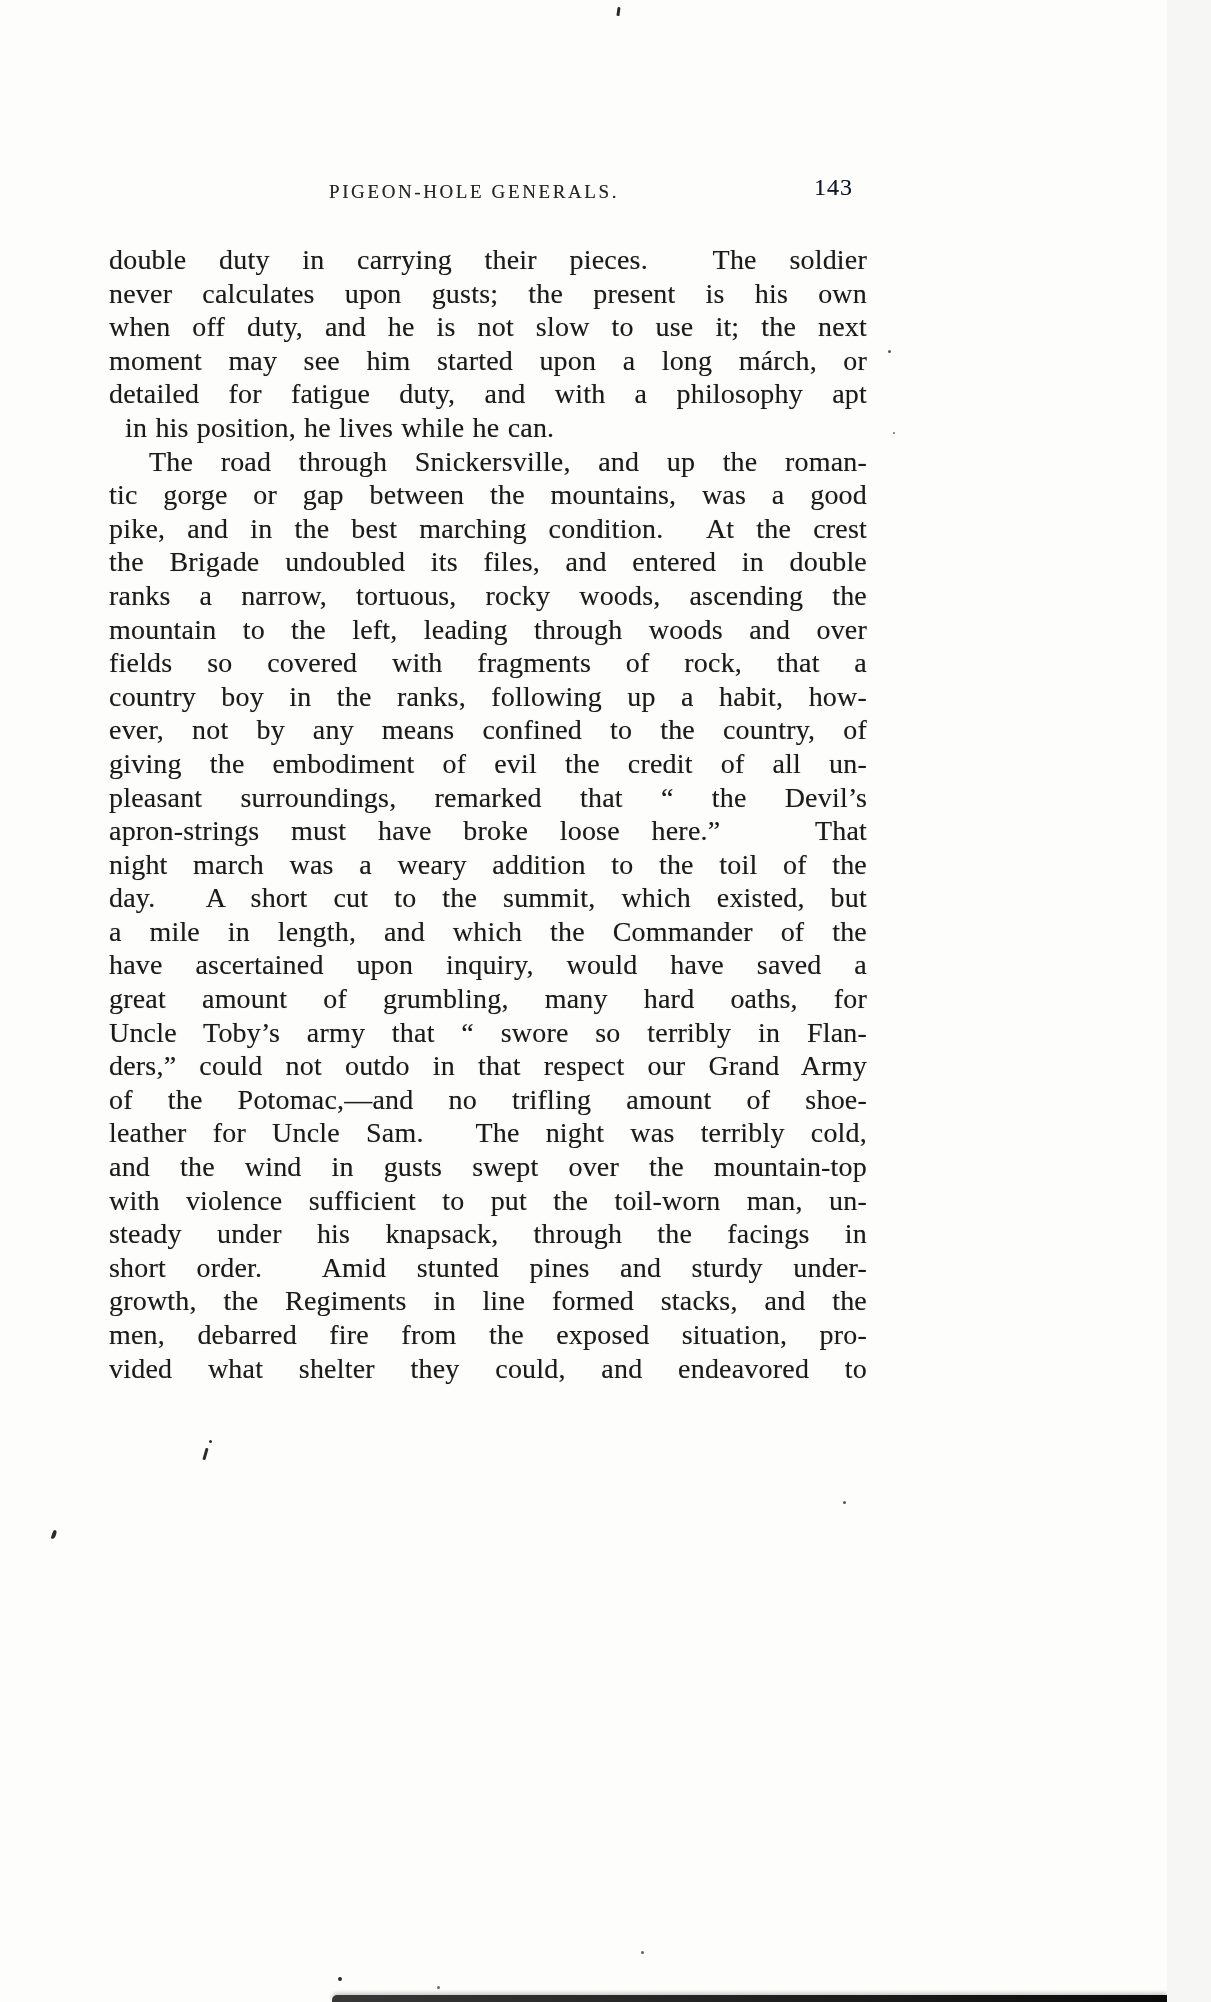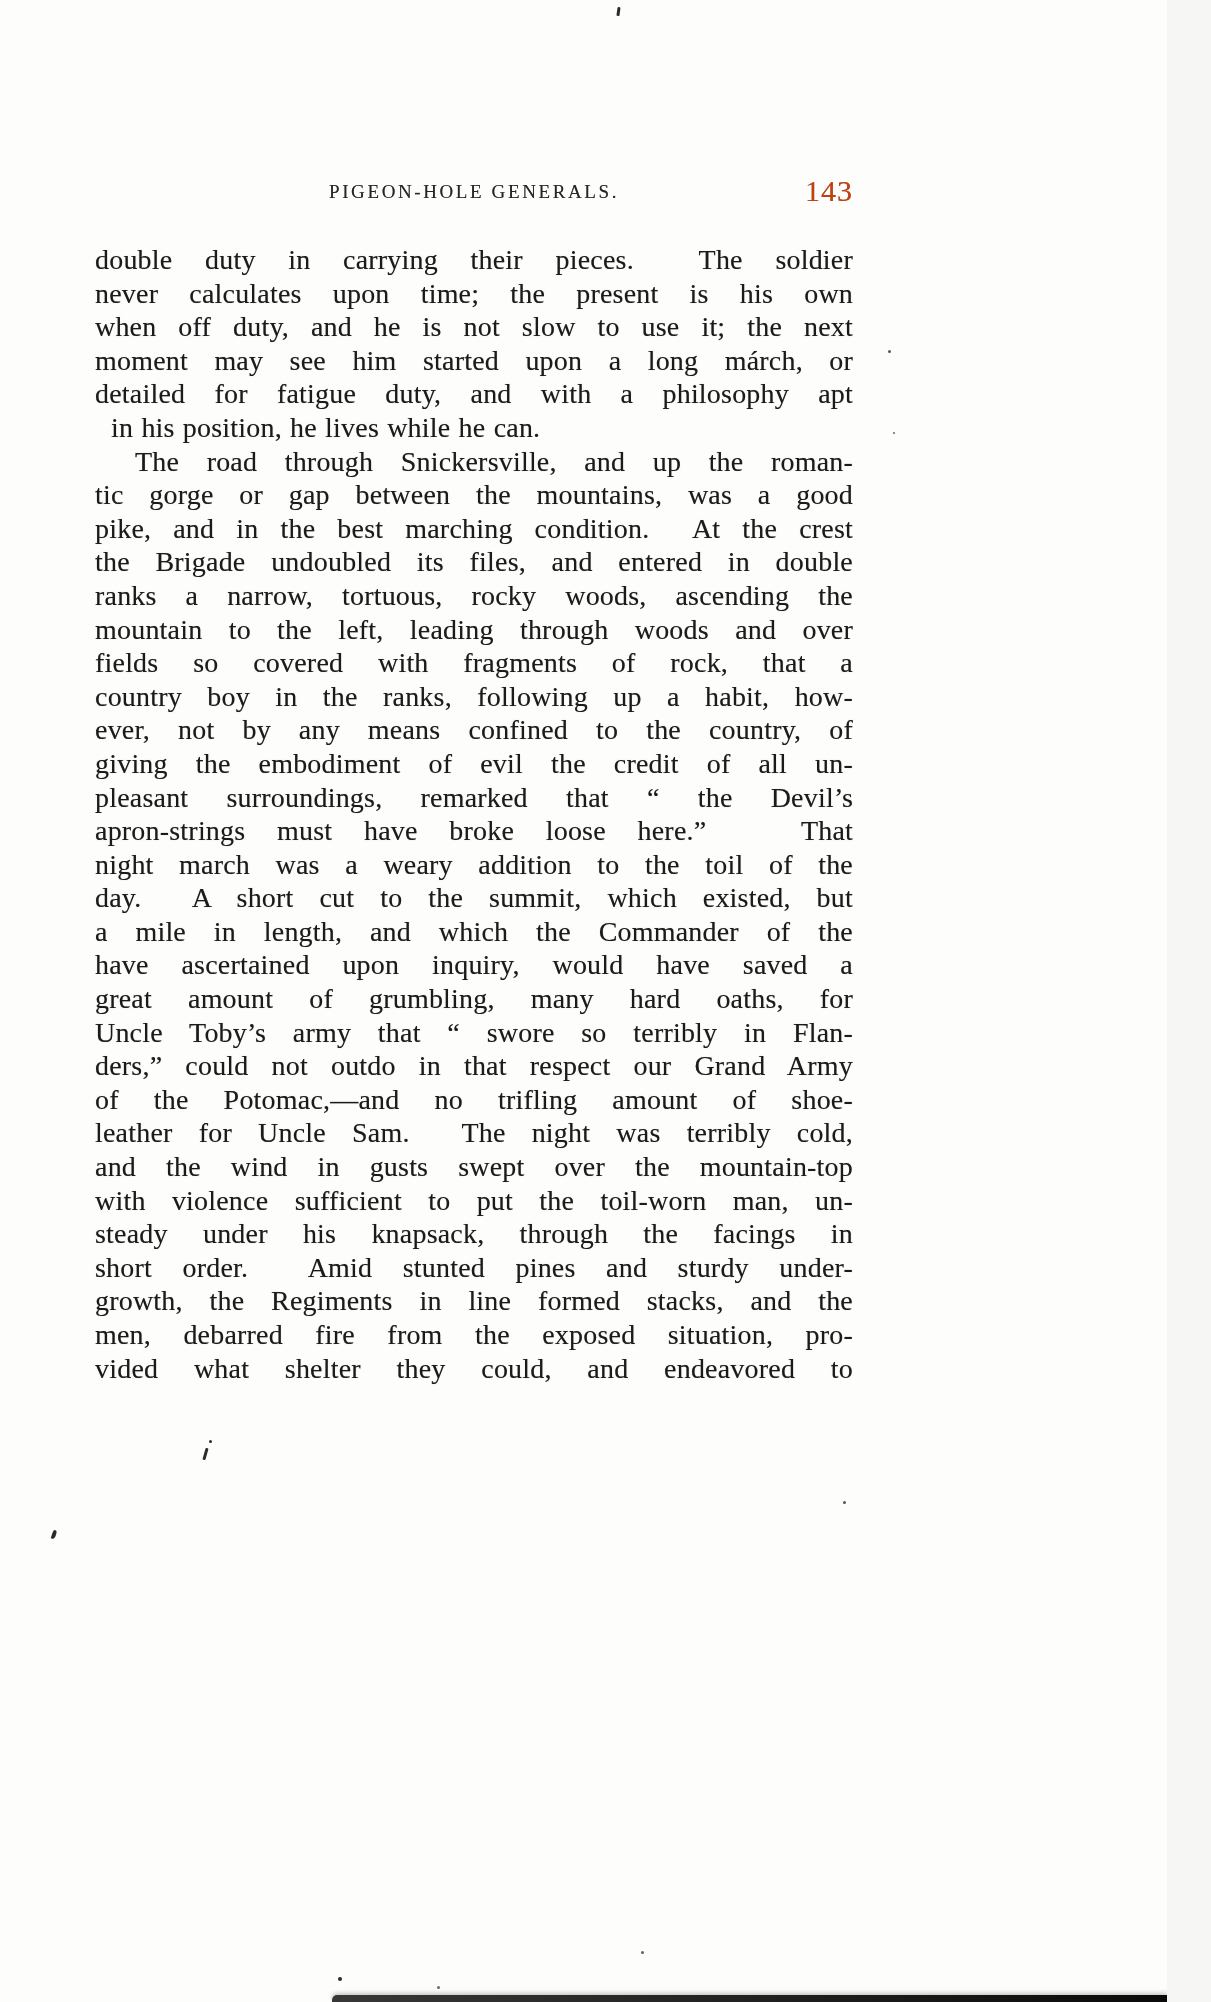--- a/index.html
+++ b/index.html
@@ -28,31 +28,31 @@
     text-align: center;
     font-size: 19px;
     letter-spacing: 2.6px;
     color: #262626;
     text-shadow: 0 0 0.6px rgba(30,30,30,0.45);
   }
   .page-number {
     position: absolute;
     right: 0;
     top: -7px;
-    font-size: 30px;
+    font-size: 24px;
     letter-spacing: 1px;
-    color: #c2410c;
+    color: #0f172a;
     text-shadow: 0 0 0.6px rgba(30,30,30,0.45);
   }
 
   
   .body-text {
     position: absolute;
     top: 243px;
-    left: 95px;
+    left: 109px;
     width: 758px;
   }
   .line {
     font-size: 28px;
     line-height: 33.6px;
     height: 33.6px;
     text-align: justify;
     text-align-last: justify;
     letter-spacing: 0.2px;
     word-spacing: 1px;
@@ -92,21 +92,21 @@
 
 <div class="page">
 
   <div class="header">
     <span class="running-title">PIGEON-HOLE GENERALS.</span>
     <span class="page-number">143</span>
   </div>
 
   <div class="body-text">
       <div class="line">double duty in carrying their pieces.&nbsp; The soldier</div>
-      <div class="line">never calculates upon time; the present is his own</div>
+      <div class="line">never calculates upon gusts; the present is his own</div>
       <div class="line">when off duty, and he is not slow to use it; the next</div>
       <div class="line">moment may see him started upon a long márch, or</div>
       <div class="line">detailed for fatigue duty, and with a philosophy apt</div>
       <div class="line para-end">in his position, he lives while he can.</div>
       <div class="line indent">The road through Snickersville, and up the roman-</div>
       <div class="line">tic gorge or gap between the mountains, was a good</div>
       <div class="line">pike, and in the best marching condition.&nbsp; At the crest</div>
       <div class="line">the Brigade undoubled its files, and entered in double</div>
       <div class="line">ranks a narrow, tortuous, rocky woods, ascending the</div>
       <div class="line">mountain to the left, leading through woods and over</div>

